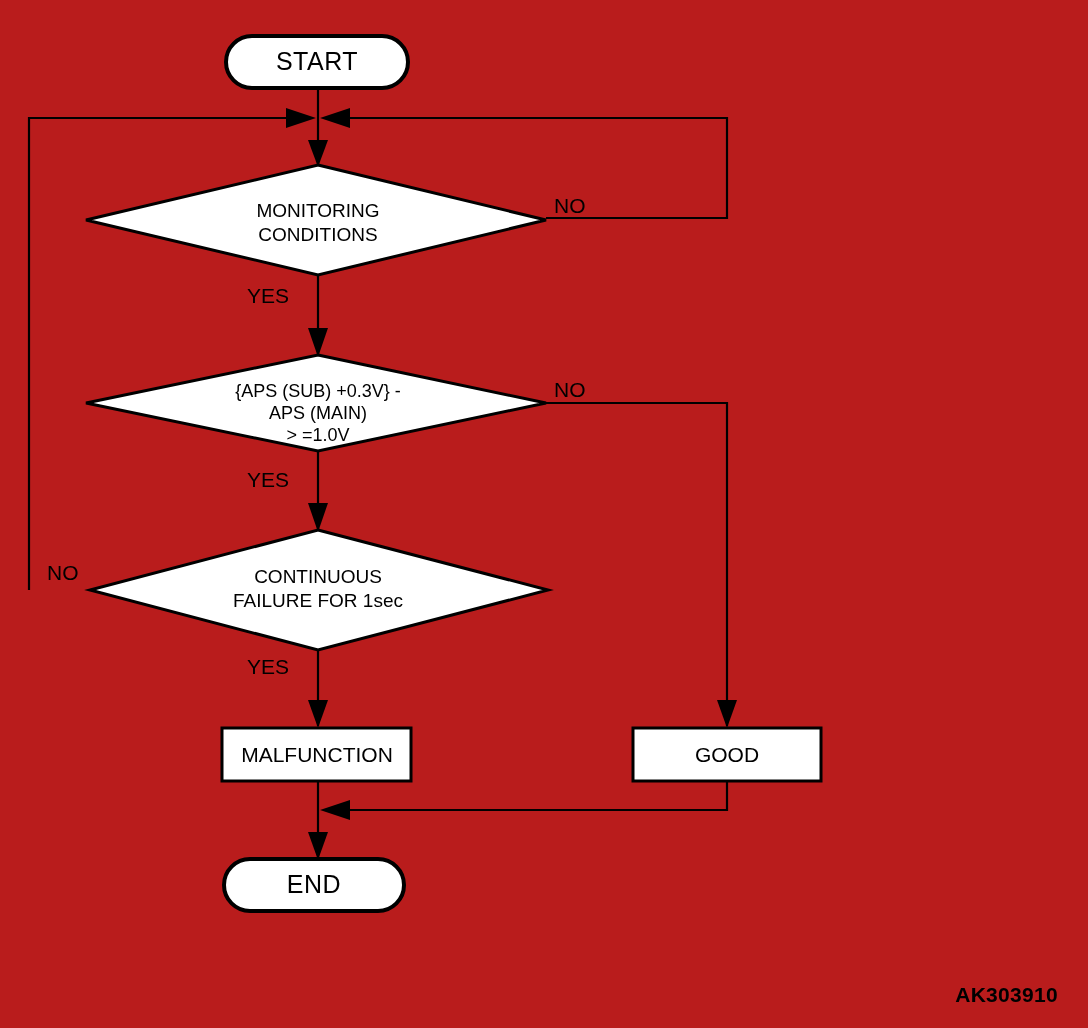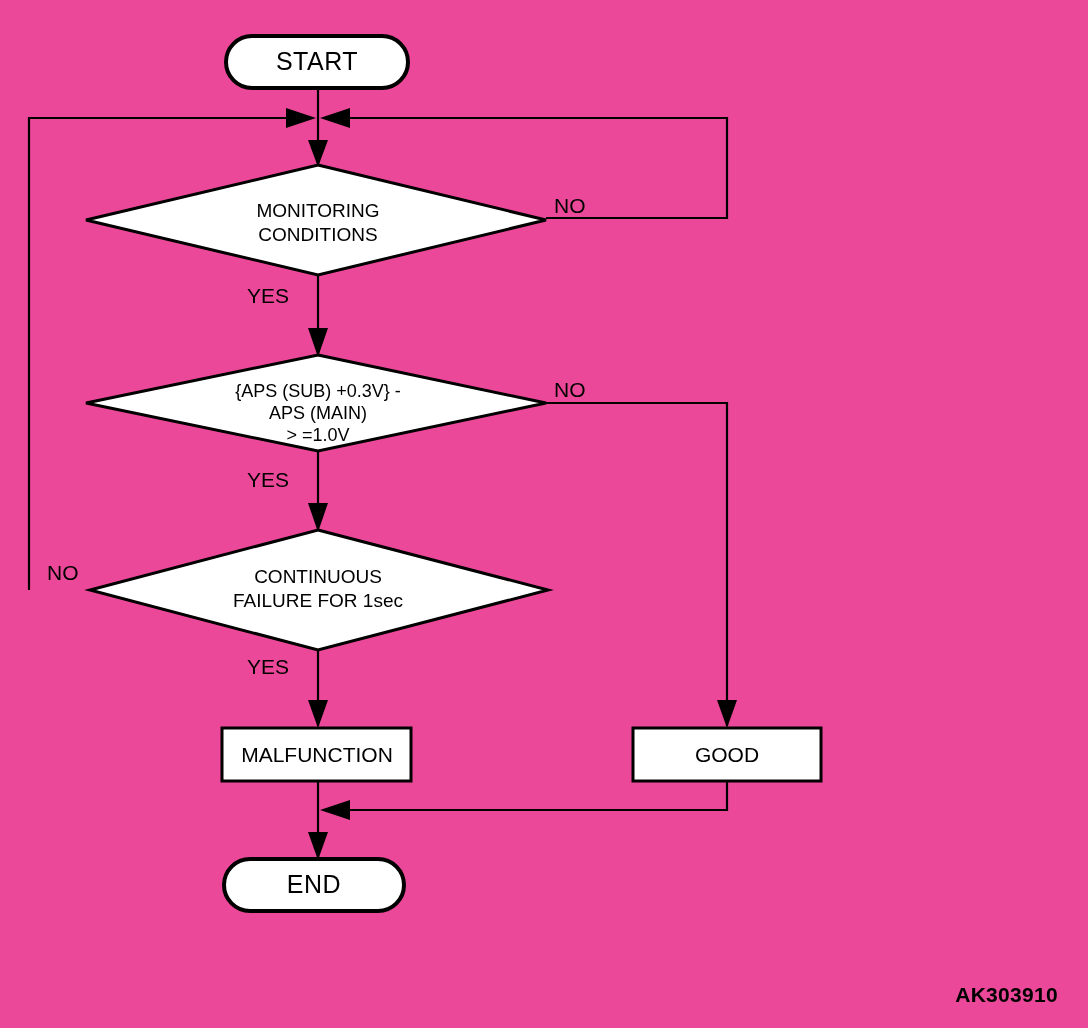--- a/index.html
+++ b/index.html
@@ -11,21 +11,21 @@
   body {
     width: 1088px;
     height: 1028px;
     font-family: "Liberation Sans", sans-serif;
     overflow: hidden;
   }
   #flowchart-root {
     position: relative;
     width: 1088px;
     height: 1028px;
-    background: #ec4899;
+    background: #b91c1c;
   }
   svg#flow-svg {
     display: block;
     width: 1088px;
     height: 1028px;
   }
   .shape-stroke {
     fill: #ffffff;
     stroke: #000000;
     stroke-width: 3;

